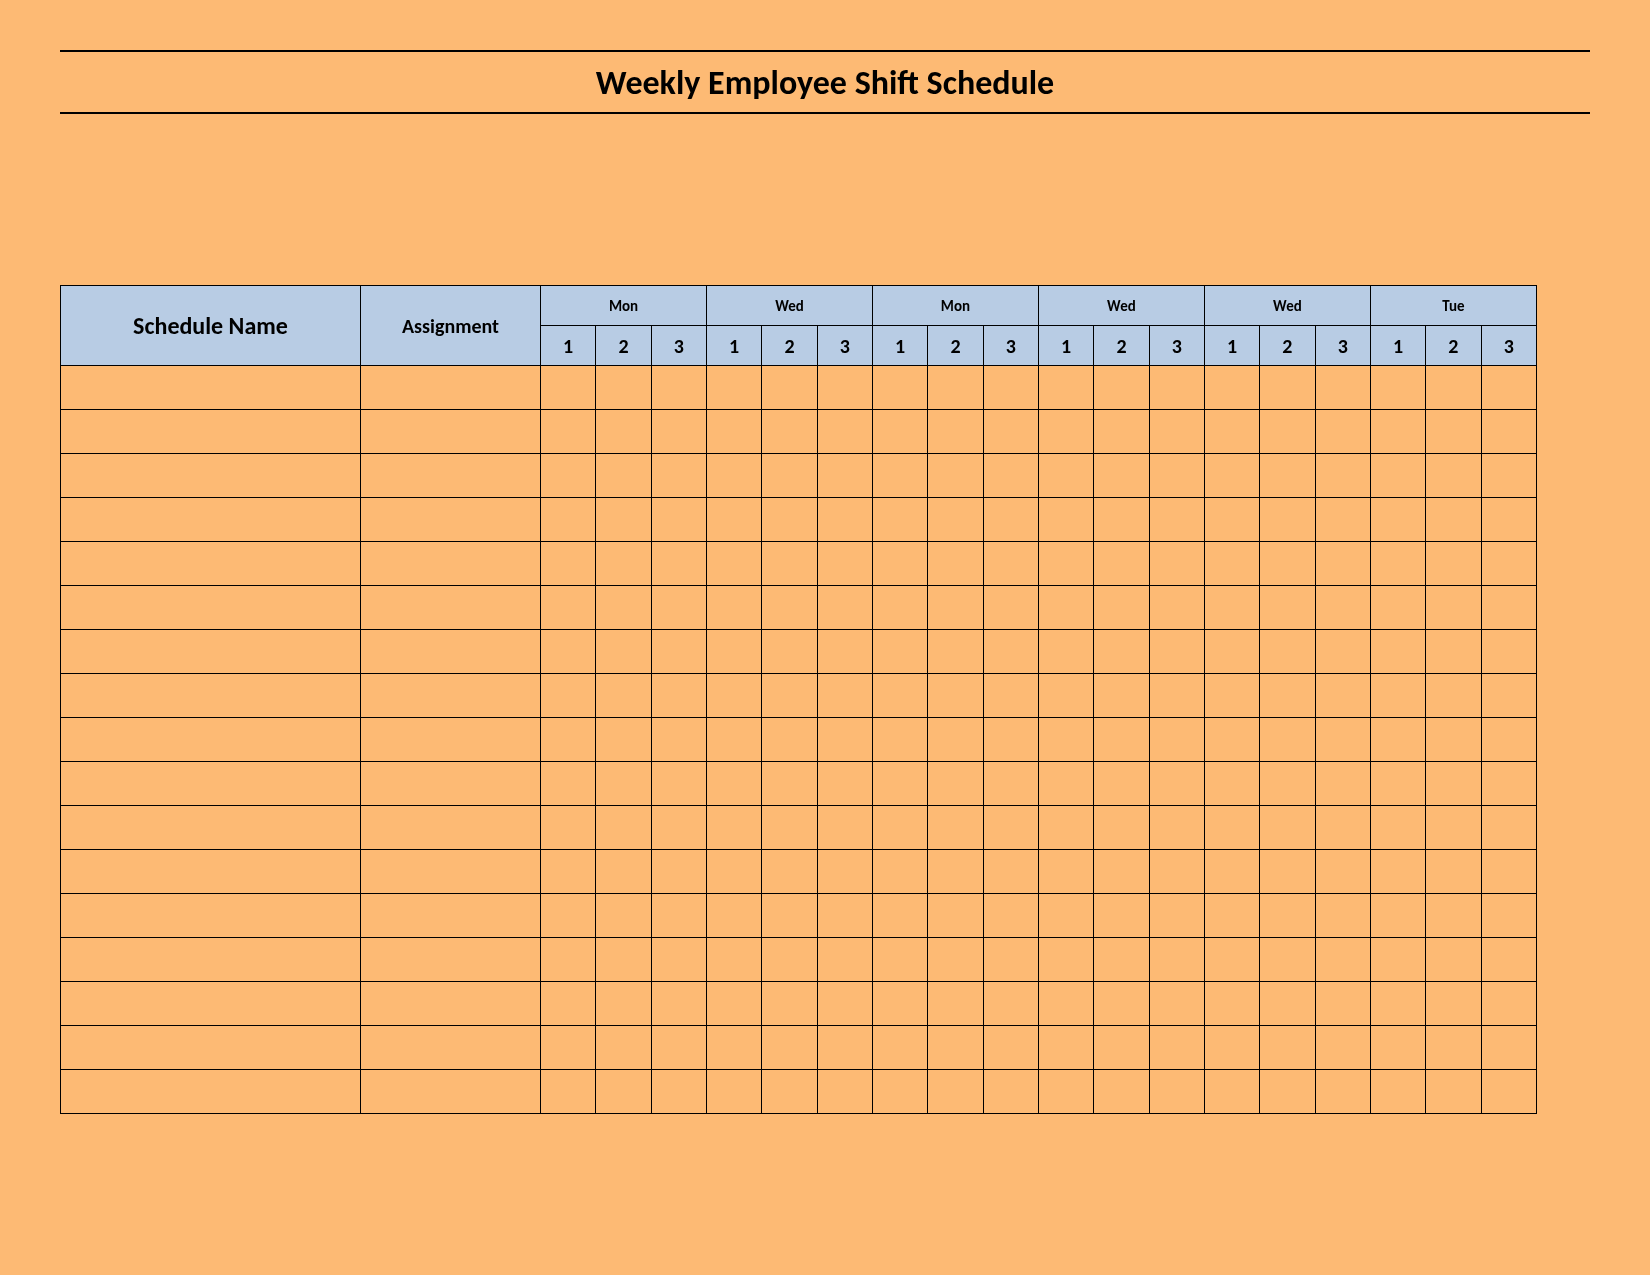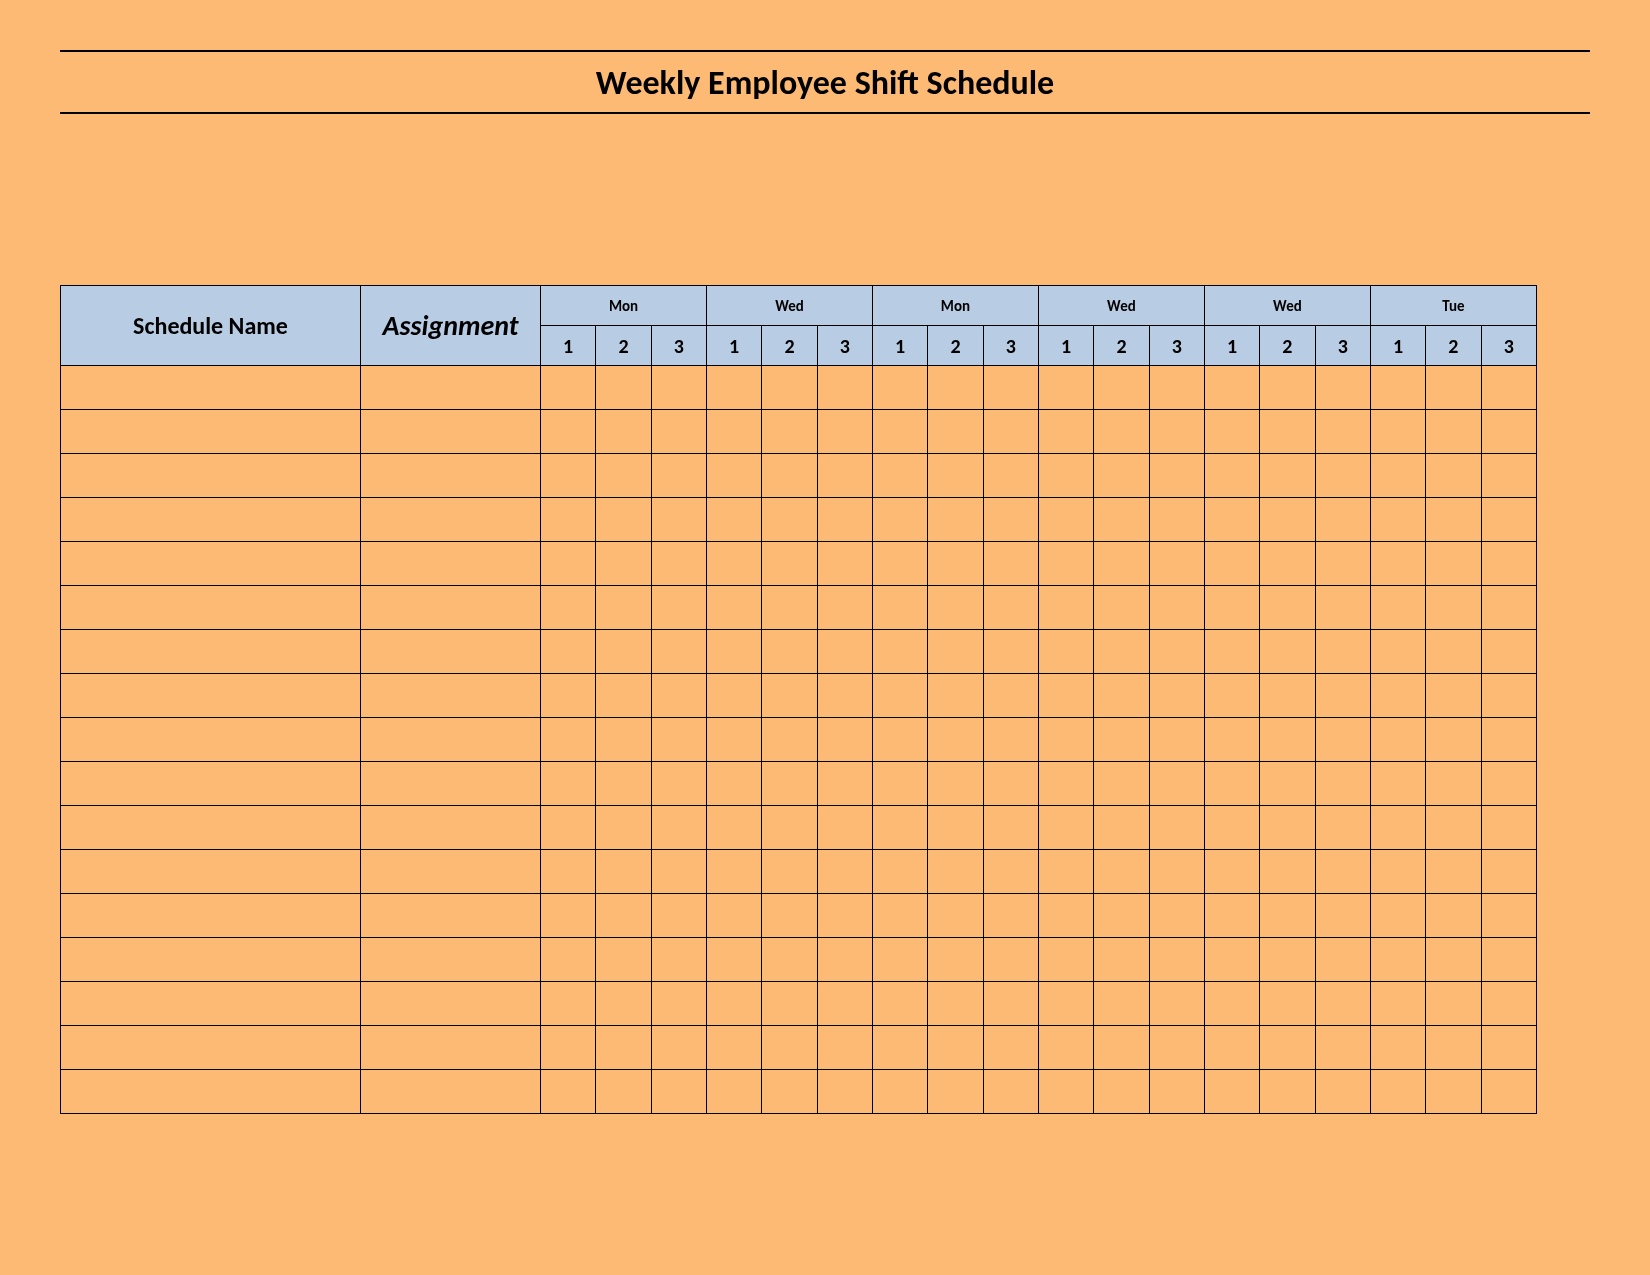--- a/index.html
+++ b/index.html
@@ -76,21 +76,21 @@
   }
   table.schedule th {
     background: #b8cce4;
     font-weight: 700;
   }
   col.col-name   { width: 300px; }
   col.col-assign { width: 180px; }
   col.col-shift  { width: 55.33px; }
 
   th.h-name   { font-size: 24px; height: 80px; }
-  th.h-assign { font-size: 28px; font-style: italic; }
+  th.h-assign { font-size: 20px; }
   th.h-day    { font-size: 15px; height: 40px; margin-top: 24px; }
   th.h-shift  { font-size: 20px; height: 40px; }
 
   tr.data-row td { height: 44px; }
 </style>
 </head>
 <body>
 
 <div class="page">
 

